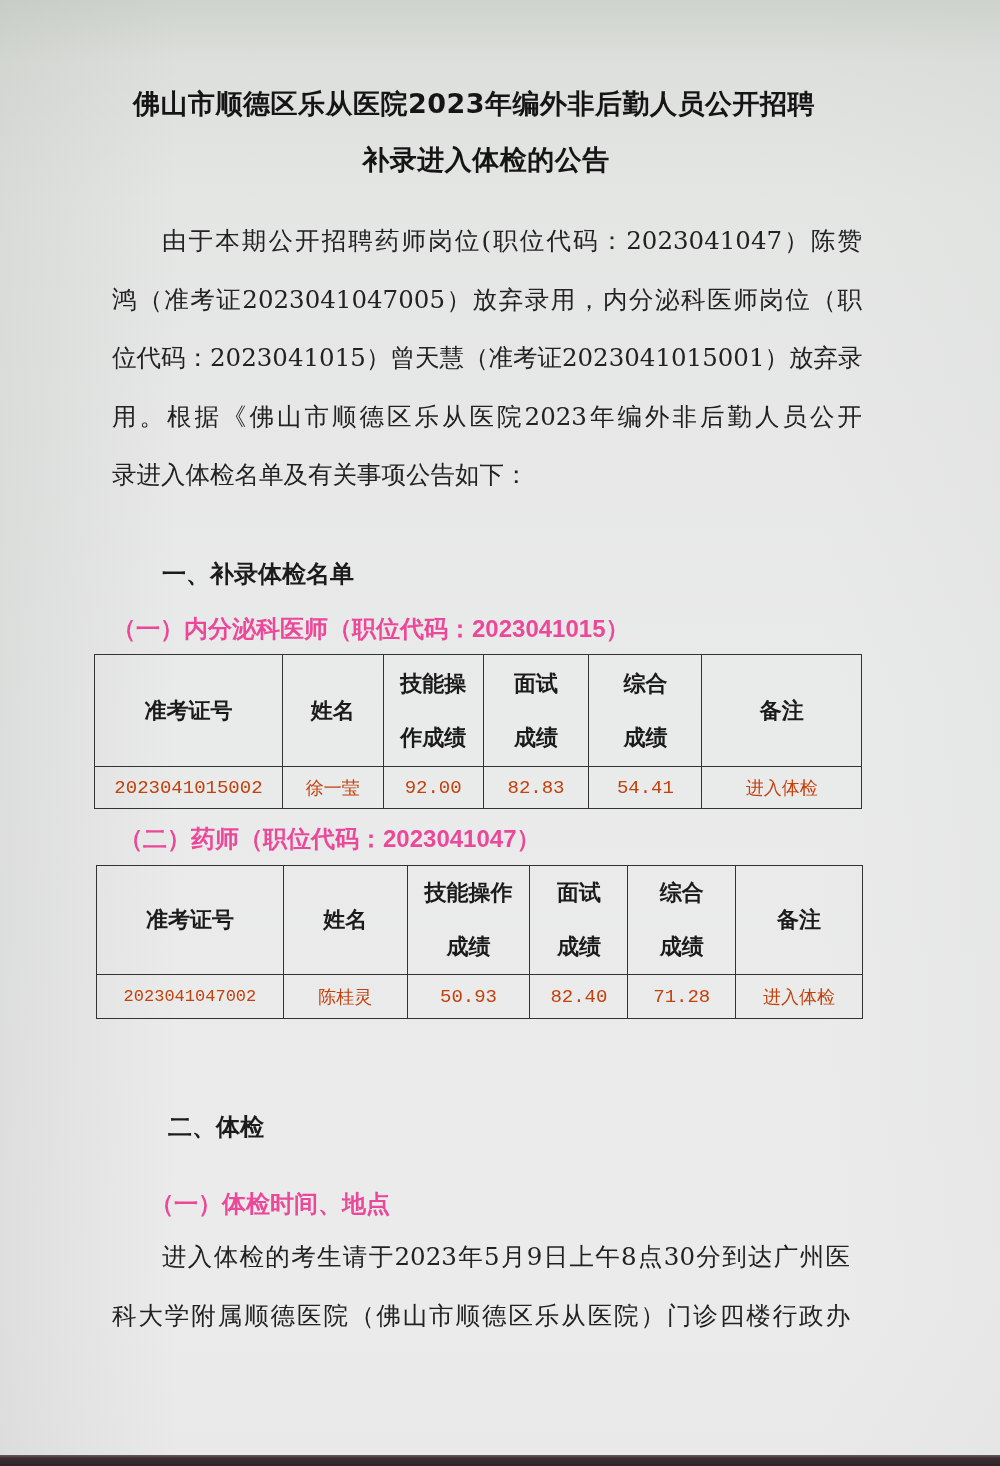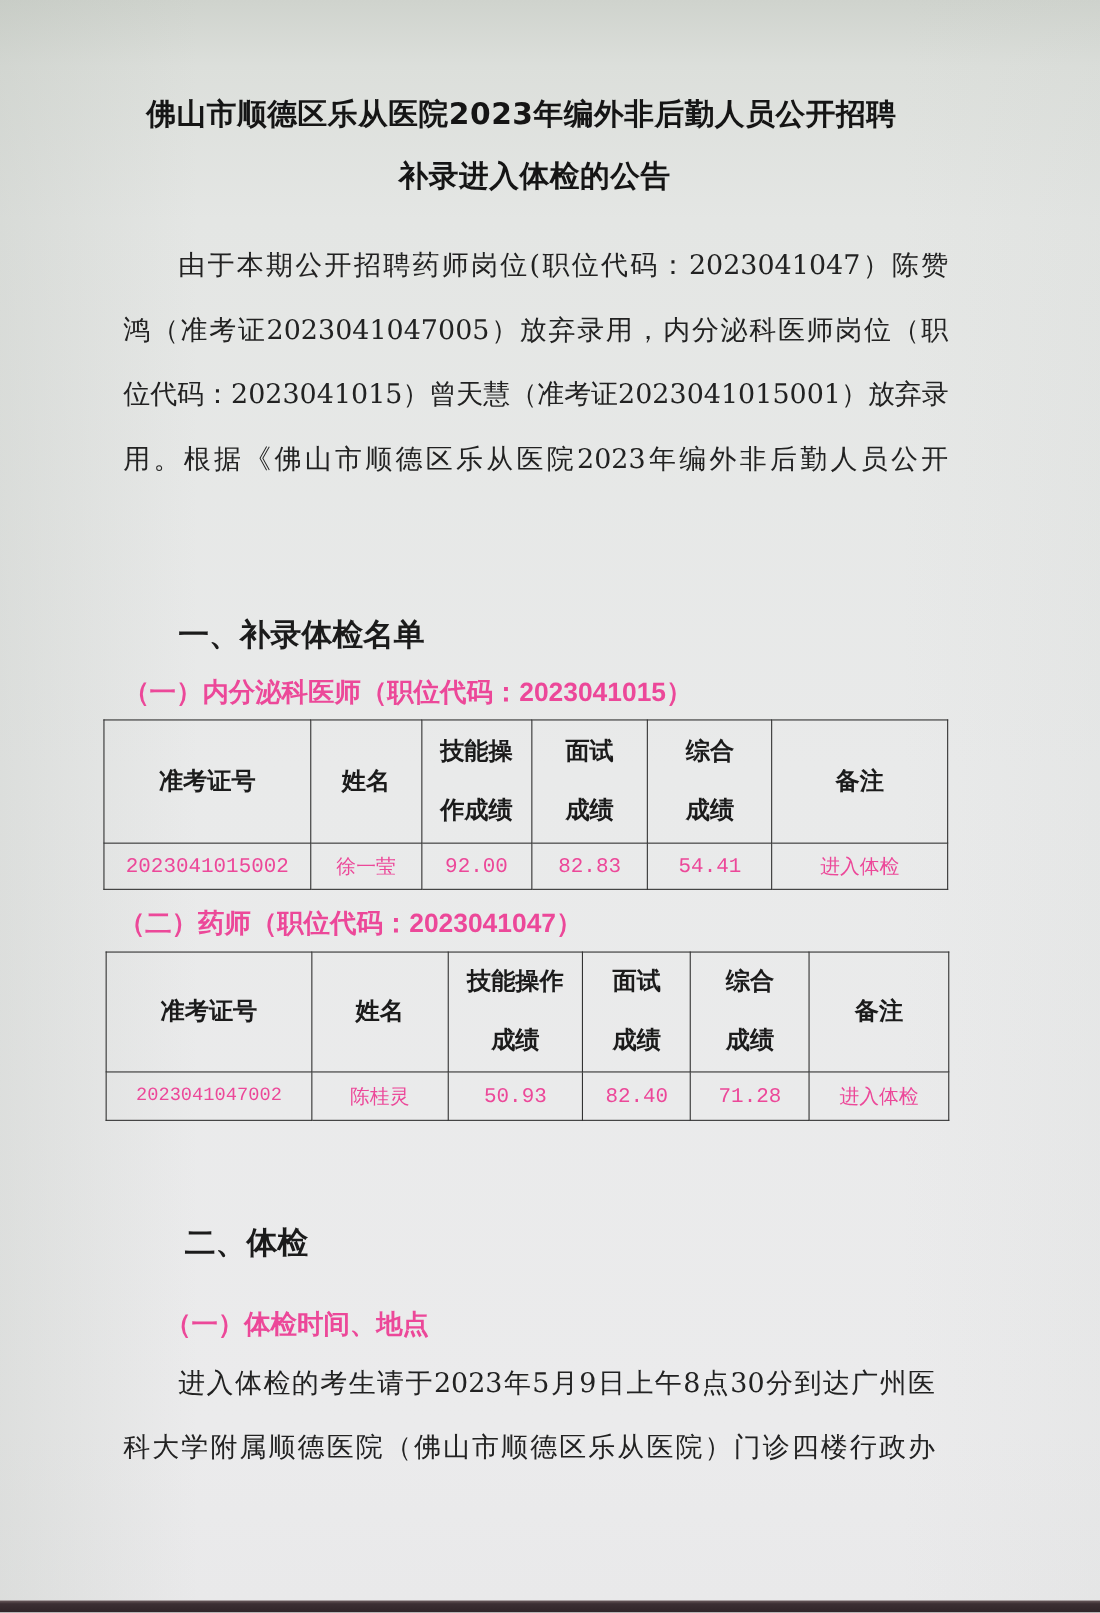--- a/index.html
+++ b/index.html
@@ -30,59 +30,60 @@
     position: absolute; left: 112px; width: 750px;
     font-size: 24.5px; line-height: 58.5px; color: #222;
     text-align: justify; text-align-last: justify;
   }
   .para .line { display: block; white-space: nowrap; }
   .para .line.last { text-align-last: left; }
   .indent { padding-left: 50px; }
   .heading {
     position: absolute;
     font-family: "DejaVu Sans", "Liberation Sans", sans-serif;
-    font-size: 28px; color: #1b1b1b;
+    font-size: 24px; color: #1b1b1b;
   }
   .heading.bold { font-weight: bold; }
   .subheading {
     position: absolute;
     font-family: Liberation Sans, sans-serif;
     font-weight: bold; font-size: 24px; color: #ec4899;
   }
   table.scores {
     position: absolute; border-collapse: collapse;
     border: 1.5px solid #2a2a2a;
   }
   table.scores th, table.scores td {
     border: 1.3px solid #333;
     text-align: center; vertical-align: middle;
   }
   table.scores th {
     font-family: "DejaVu Sans", "Liberation Sans", sans-serif;
     font-weight: bold; font-size: 22px; line-height: 54px; color: #1b1b1b;
   }
   table.scores td {
-    font-size: 18px; color: #ec4899;
+    font-size: 18px; color: #c2410c;
   }
   table.scores td.mono { font-family: "Liberation Mono", "DejaVu Sans Mono", monospace; font-size: 19px; }
   .th-inner { display: block; }
 </style>
 </head>
 <body>
 
 <div class="page-shade"></div>
 
 <h1 class="title l1">佛山市顺德区乐从医院2023年编外非后勤人员公开招聘</h1>
 <h1 class="title l2">补录进入体检的公告</h1>
 
 <div class="para" style="top:212px;">
   <span class="line indent">由于本期公开招聘药师岗位(职位代码：2023041047）陈赞</span>
   <span class="line">鸿（准考证2023041047005）放弃录用，内分泌科医师岗位（职</span>
   <span class="line">位代码：2023041015）曾天慧（准考证2023041015001）放弃录</span>
   <span class="line">用。根据《佛山市顺德区乐从医院2023年编外非后勤人员公开</span>
+  <span class="line last">录进入体检名单及有关事项公告如下：</span>
 </div>
 
 <div class="heading bold" style="left:162px; top:558px;">一、补录体检名单</div>
 
 <div class="subheading" style="left:112px; top:613px;">（一）内分泌科医师（职位代码：2023041015）</div>
 
 <table class="scores" style="left:94px; top:654px; width:768px;">
   <colgroup>
     <col style="width:188px">
       <col style="width:101px">
@@ -121,21 +122,21 @@
       <td class="mono">2023041015002</td>
       <td>徐一莹</td>
       <td class="mono">92.00</td>
       <td class="mono">82.83</td>
       <td class="mono">54.41</td>
       <td>进入体检</td>
     </tr>
   </tbody>
 </table>
 
-<div class="subheading" style="left:108px; top:823px;">（二）药师（职位代码：2023041047）</div>
+<div class="subheading" style="left:119px; top:823px;">（二）药师（职位代码：2023041047）</div>
 
 <table class="scores" style="left:96px; top:865px; width:767px;">
   <colgroup>
     <col style="width:187px">
       <col style="width:124px">
       <col style="width:123px">
     <col style="width:98px">
       <col style="width:108px">
       <col style="width:127px">
   </colgroup>

